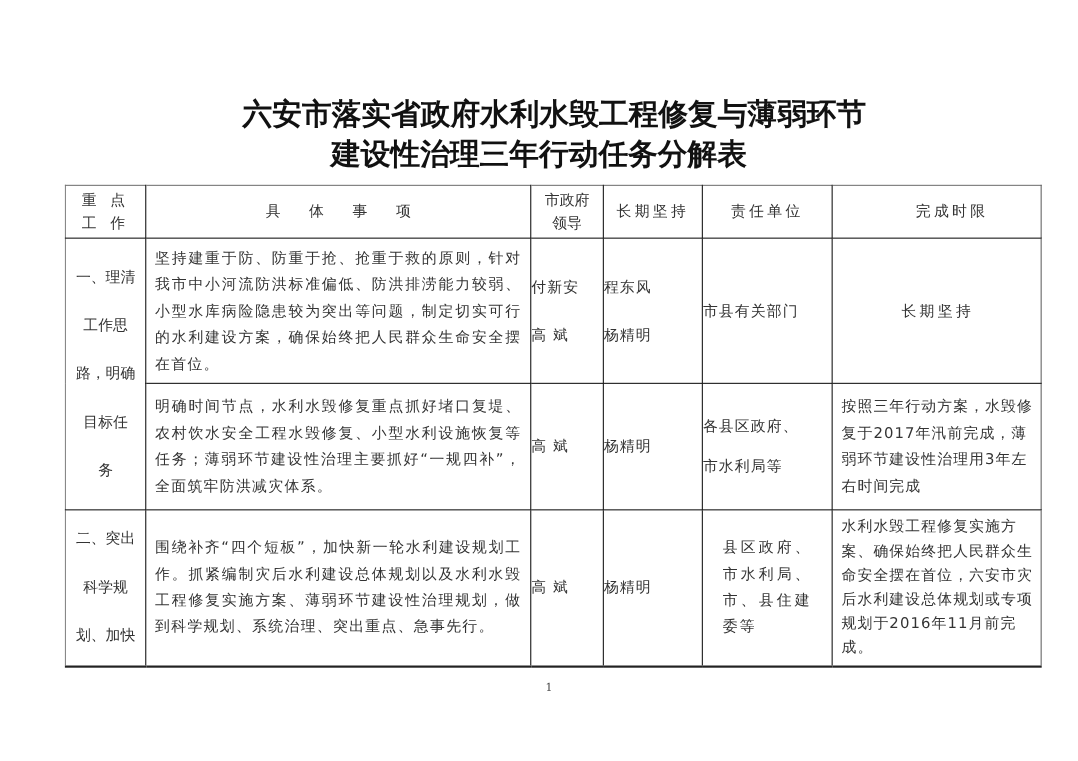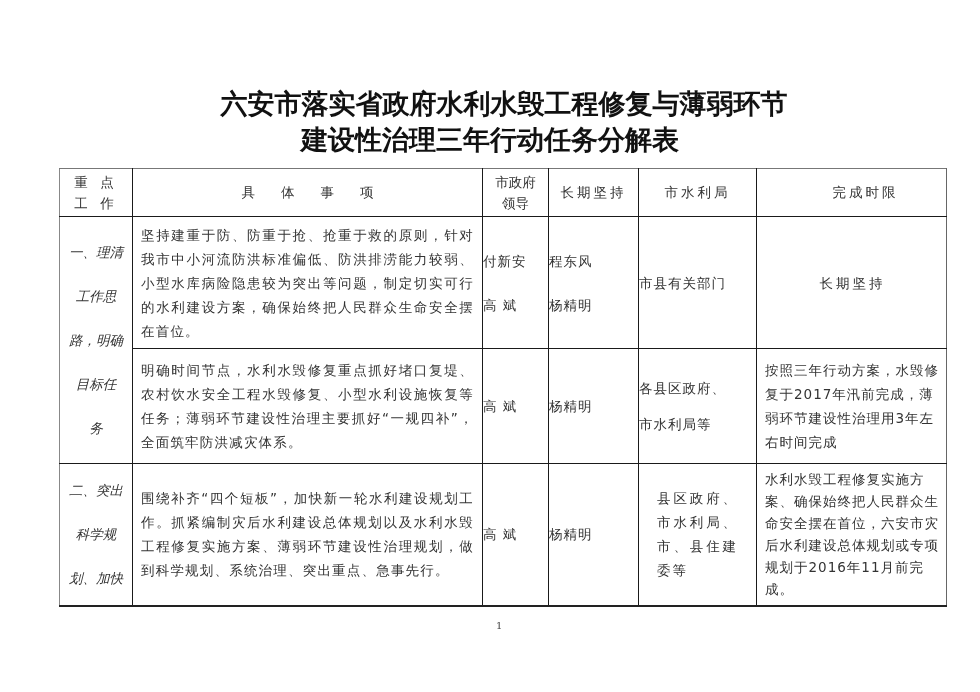--- a/index.html
+++ b/index.html
@@ -47,21 +47,21 @@
   }
   table.grid tr:first-child th { border-top-color: #777; }
   table.grid th:first-child, table.grid td.c-key { border-left-color: #888; }
   table.grid th:last-child, table.grid td.c-deadline { border-right-color: #666; padding-left: 28px; }
   table.grid tr:last-child td { border-bottom: 2px solid #222; }
 
   .hdr { height: 47px; text-align: center; line-height: 21px; }
   .hdr-spaced { letter-spacing: 26px; padding-left: 26px !important; }
   .hdr-mid { letter-spacing: 3px; }
 
-  .c-key { text-align: center; line-height: 44px; font-style: italic; }
+  .c-key { text-align: center; line-height: 44px; }
   .c-detail {
     text-align: left;
     padding: 2px 8px 2px 8px !important;
     line-height: 24px;
     letter-spacing: 1.2px;
     text-align: justify;
   }
   .c-center { text-align: left; line-height: 44px; letter-spacing: 1px; }
   .c-deadline {
     padding: 2px 6px 2px 8px !important;
@@ -102,21 +102,21 @@
       <span>工 作</span>
     </th>
     <th class="hdr">
       <span class="hdr-spaced">具体事项</span>
     </th>
     <th class="hdr stack">
       <span>市政府</span>
       <span>领导</span>
     </th>
     <th class="hdr hdr-mid">长期坚持</th>
-    <th class="hdr hdr-mid">市水利局</th>
+    <th class="hdr hdr-mid">责任单位</th>
     <th class="hdr hdr-mid">完成时限</th>
   </tr>
 
   <tr style="height:132px">
     <td class="c-key stack" rowspan="2">
       <span>一、理清</span>
       <span>工作思</span>
       <span>路，明确</span>
       <span>目标任</span>
       <span>务</span>

